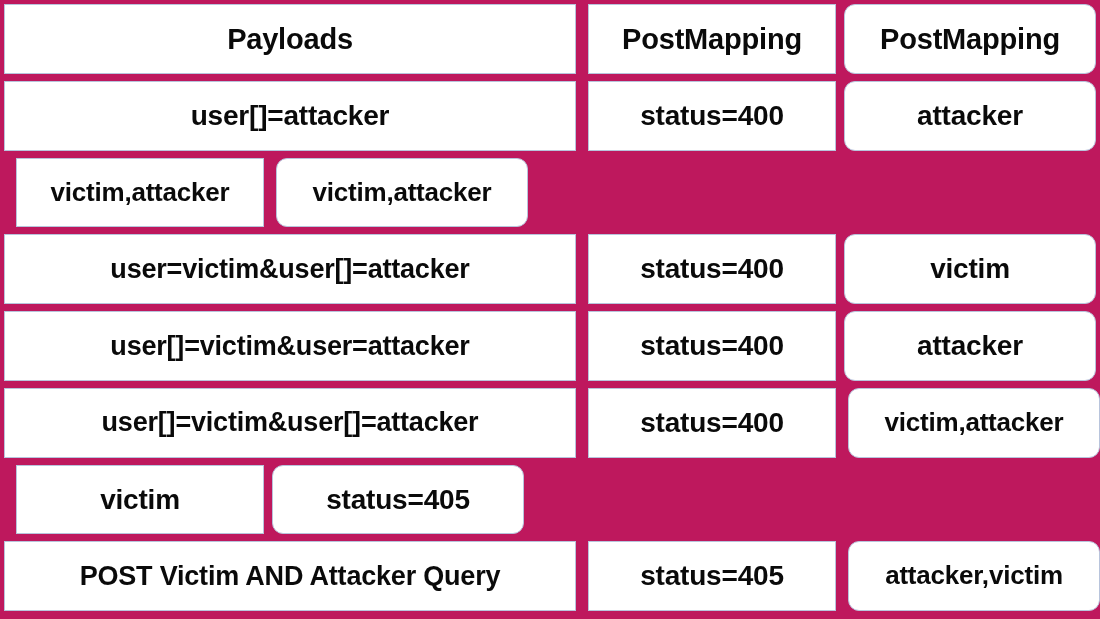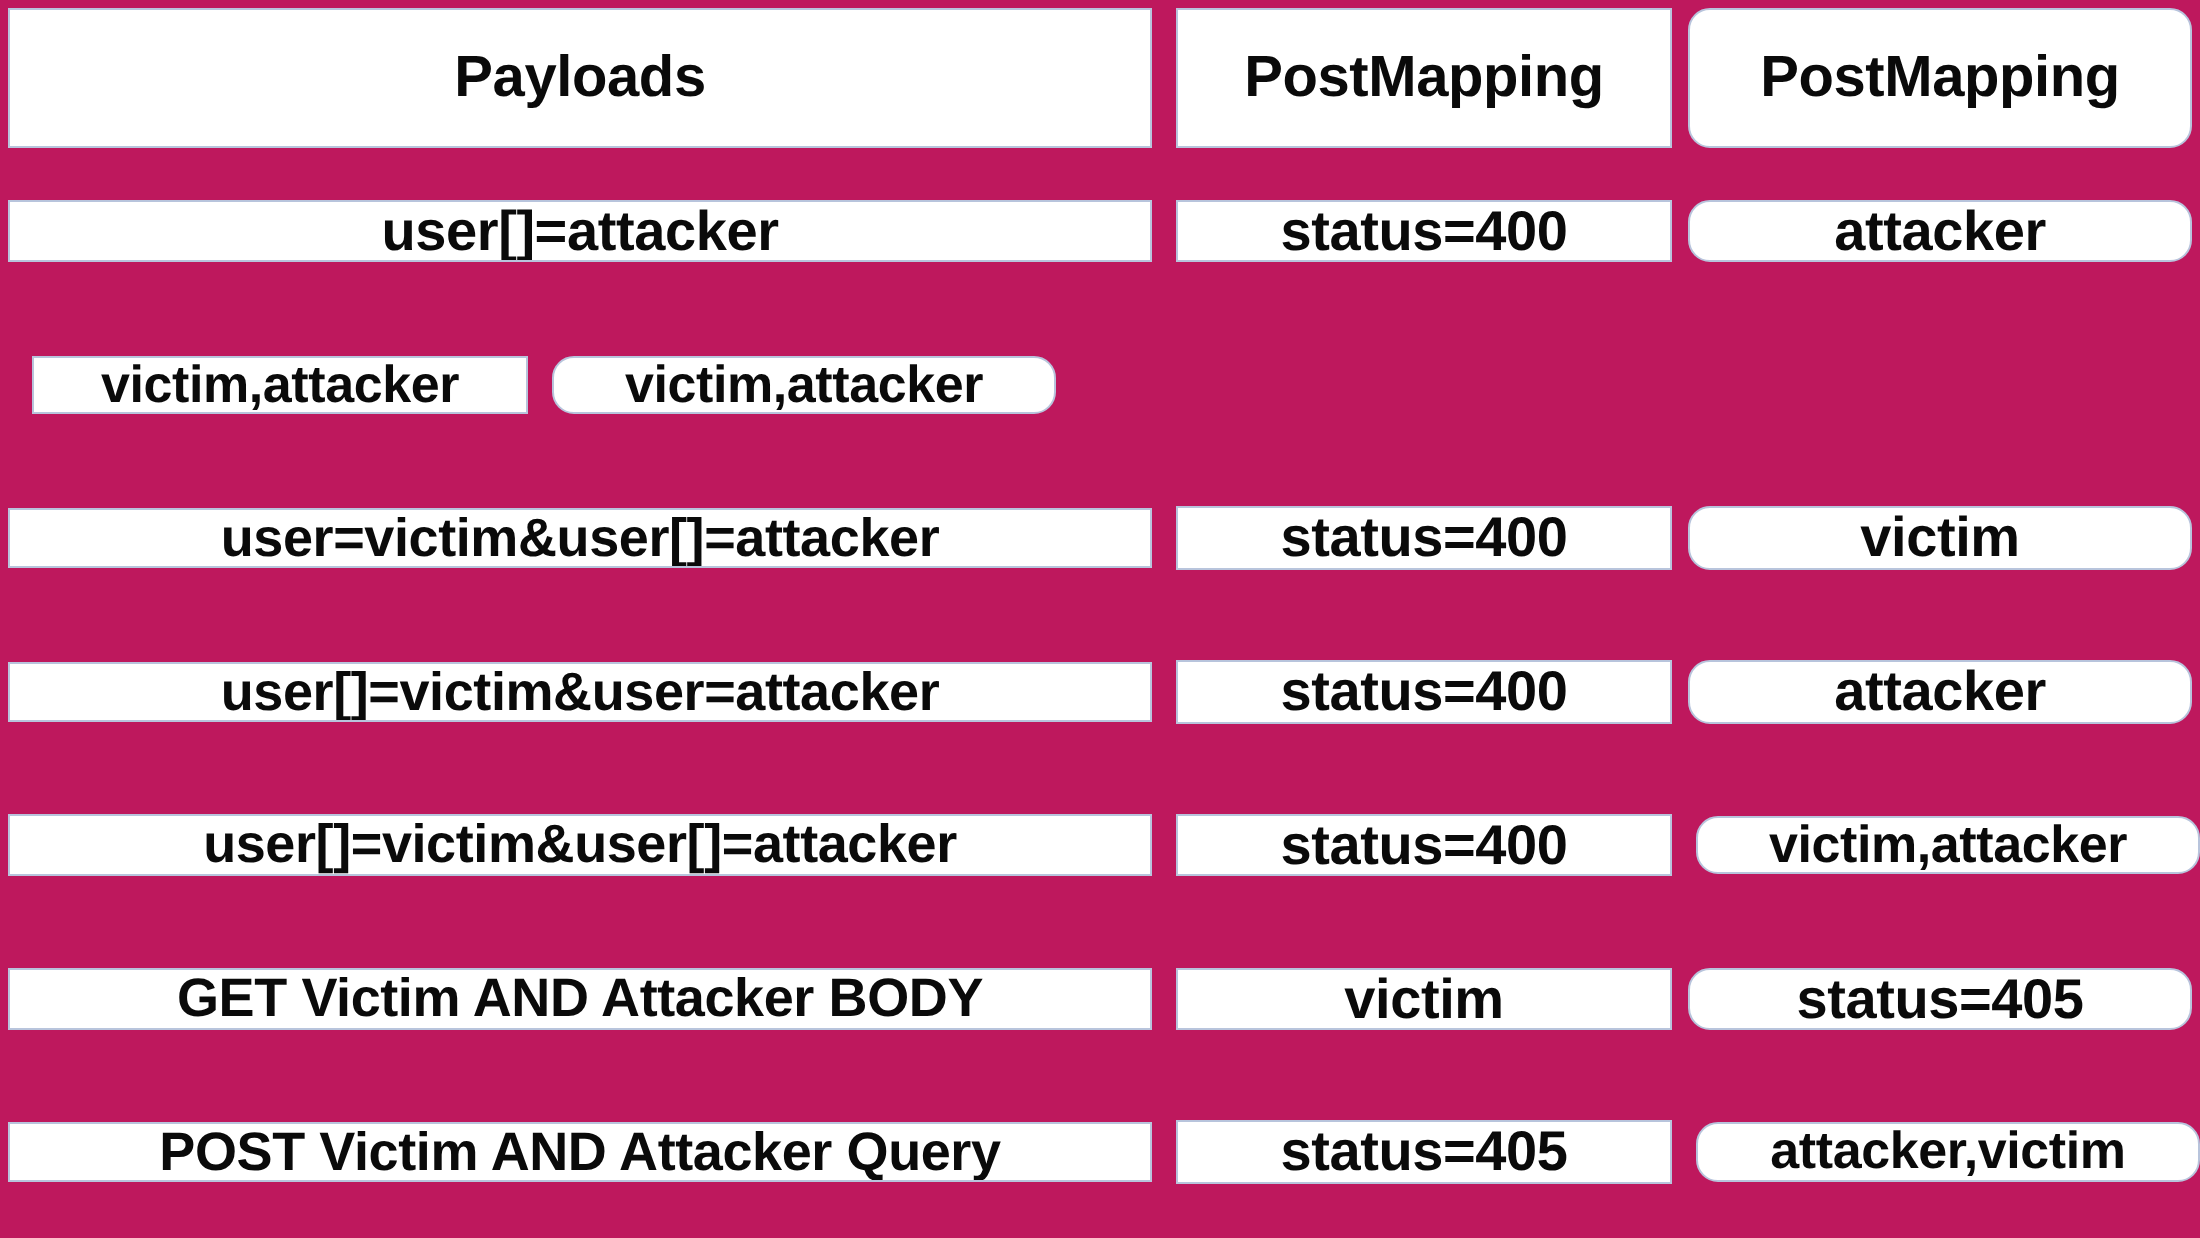--- a/index.html
+++ b/index.html
@@ -26,21 +26,20 @@
   }
 
   .row {
     display: flex;
     flex: 1 1 0;
     min-height: 0;
     width: 100%;
   }
   .row + .row {
     margin-top: 7px;
-    align-items: center;
   }
 
   .cell {
     box-sizing: border-box;
     background: #FFFFFF;
     border: 1px solid #B8C4DC;
     display: flex;
     align-items: center;
     justify-content: center;
     text-align: center;
@@ -114,21 +113,20 @@
     <div class="cell col-post">attacker</div>
   </div>
 
   <div class="row">
     <div class="cell col-payload tight">user[]=victim&amp;user[]=attacker</div>
     <div class="cell col-get">status=400</div>
     <div class="cell col-post tighter">victim,attacker</div>
   </div>
 
   <div class="row">
-    <div class="cell col-payload tight">GET Victim AND Attacker BODY</div>
     <div class="cell col-get">victim</div>
     <div class="cell col-post">status=405</div>
   </div>
 
   <div class="row">
     <div class="cell col-payload tight">POST Victim AND Attacker Query</div>
     <div class="cell col-get">status=405</div>
     <div class="cell col-post tighter">attacker,victim</div>
   </div>
 

